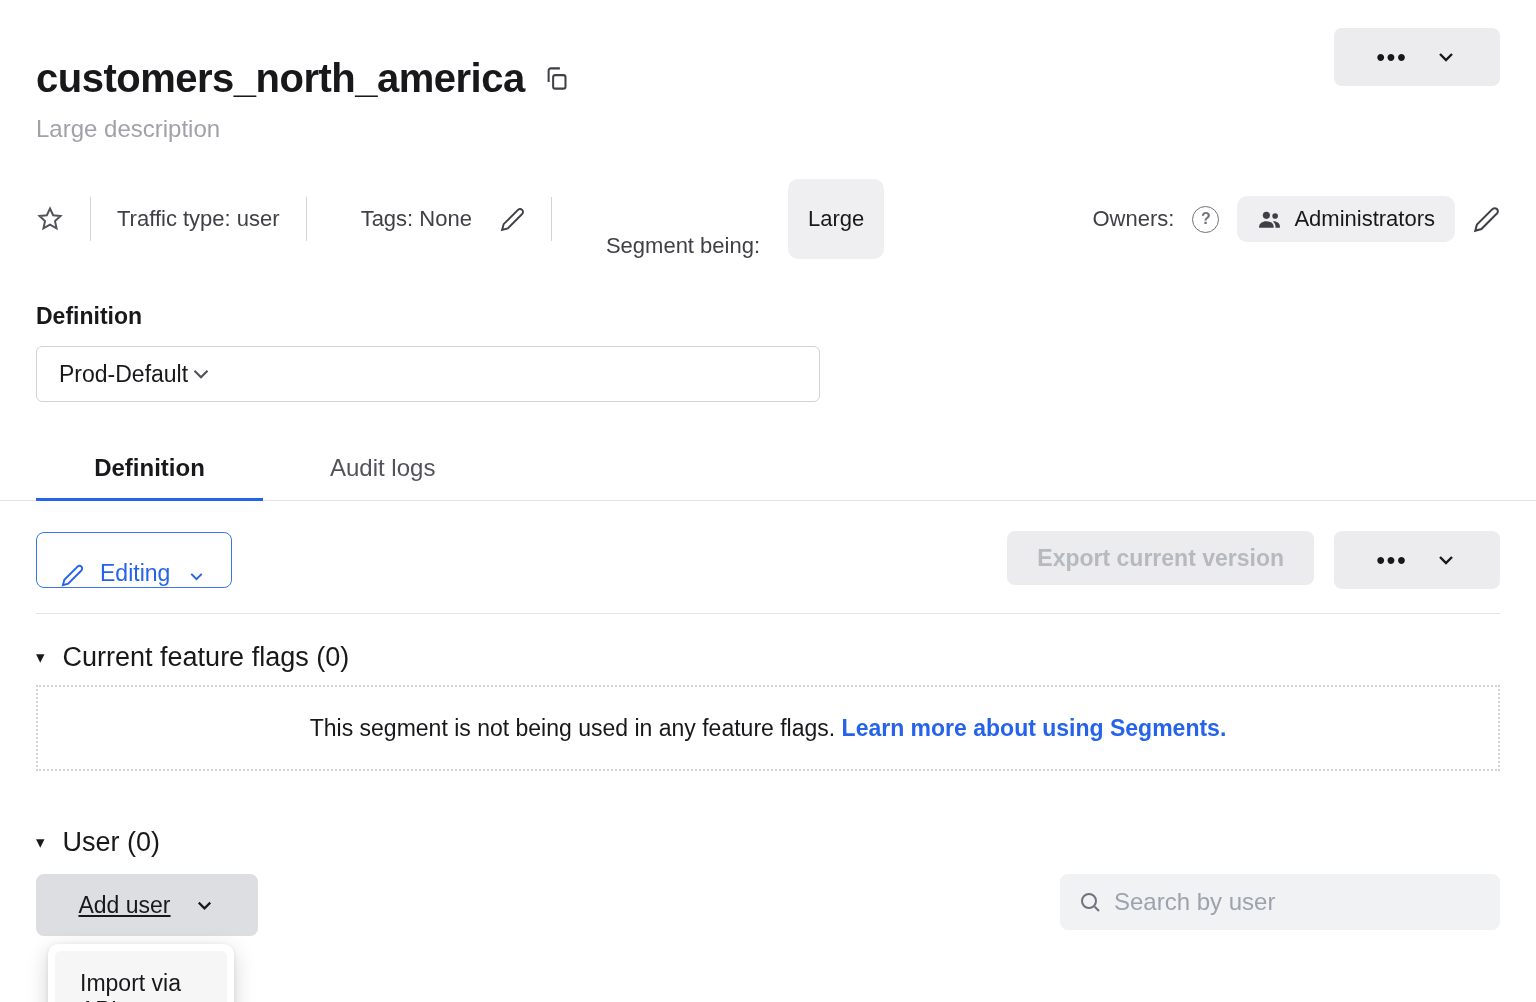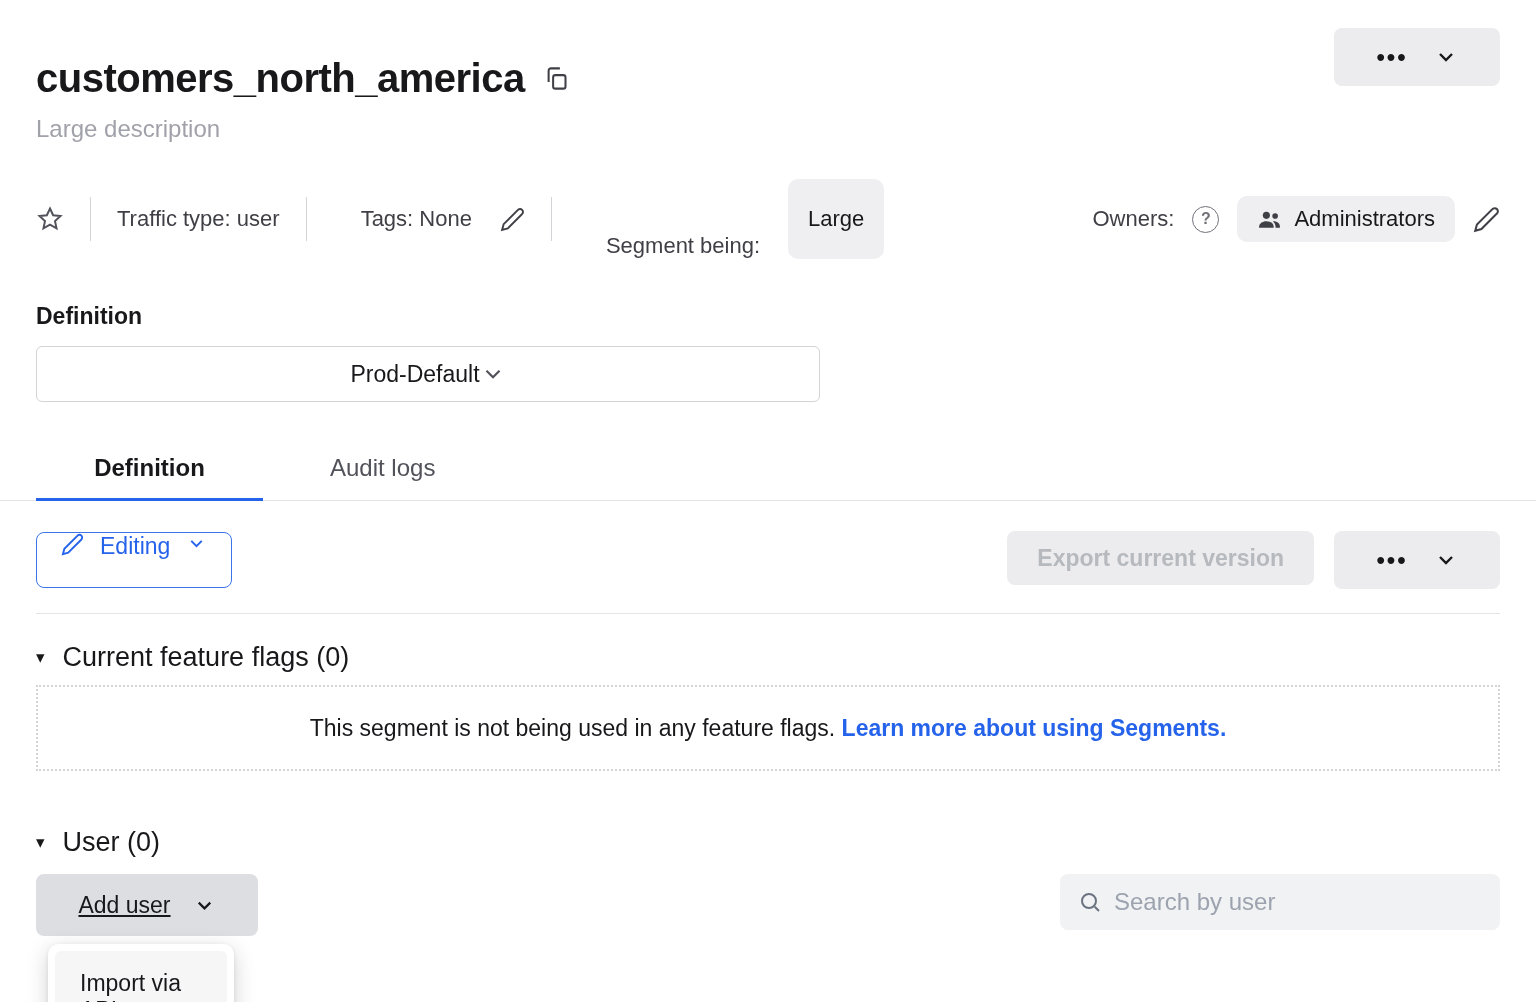--- a/index.html
+++ b/index.html
@@ -27,33 +27,33 @@
   .meta-right { margin-left:auto; display:flex; align-items:center; gap:18px; }
   .help-circle { width:27px; height:27px; border:1.5px solid #71717a; border-radius:50%;
                  display:flex; align-items:center; justify-content:center;
                  font-size:16px; color:#71717a; font-weight:700; }
   .owner-pill { display:flex; align-items:center; gap:12px; background:#efeff1;
                 border-radius:10px; padding:10px 20px; font-size:22px; color:#18181b; cursor:default; }
 
   
   .env-label { margin-top:44px; font-size:23px; font-weight:700; }
   .select { margin-top:16px; width:784px; height:56px; border:1px solid #d4d4d8; border-radius:6px;
-            display:flex; align-items:center; justify-content:center; padding:0 22px;
+            display:flex; align-items:center; justify-content:flex-start; padding:0 22px;
             font-size:23px; color:#18181b; cursor:pointer; background:#fff; }
 
   
   .tabs { margin:38px -36px 0 -36px; padding:0 36px; display:flex; border-bottom:1px solid #e4e4e7; }
   .tab { font-size:24px; padding:14px 0 18px 0; text-align:center; cursor:pointer; position:relative; }
   .tab.active { width:227px; font-weight:700; color:#18181b; }
   .tab.active::after { content:""; position:absolute; left:0; right:0; bottom:-1px; height:3px; background:#2563eb; }
   .tab.inactive { margin-left:57px; color:#52525b; font-weight:400; padding-left:10px; padding-right:10px; }
 
   
   .toolbar { margin-top:30px; display:flex; align-items:center; }
-  .editing-btn { display:flex; align-items:flex-start; gap:16px; height:56px; padding:0 24px;
+  .editing-btn { display:flex; align-items:flex-end; gap:16px; height:56px; padding:0 24px;
                  background:#fff; border:1px solid #3b74e8; border-radius:8px; cursor:pointer;
                  color:#2563eb; font-size:23px; font-weight:500; }
   .toolbar-right { margin-left:auto; display:flex; align-items:flex-start; gap:20px; }
   .export-btn { height:54px; padding:0 30px; background:#ececee; border:none; border-radius:8px;
                 font-size:23px; font-weight:600; color:#b6b9be; cursor:default;
                 font-family:"Liberation Sans","DejaVu Sans",sans-serif; }
   .hr { margin-top:24px; border-top:1px solid #e4e4e7; }
 
   
   .section-heading { display:flex; align-items:center; gap:18px; cursor:pointer; }

